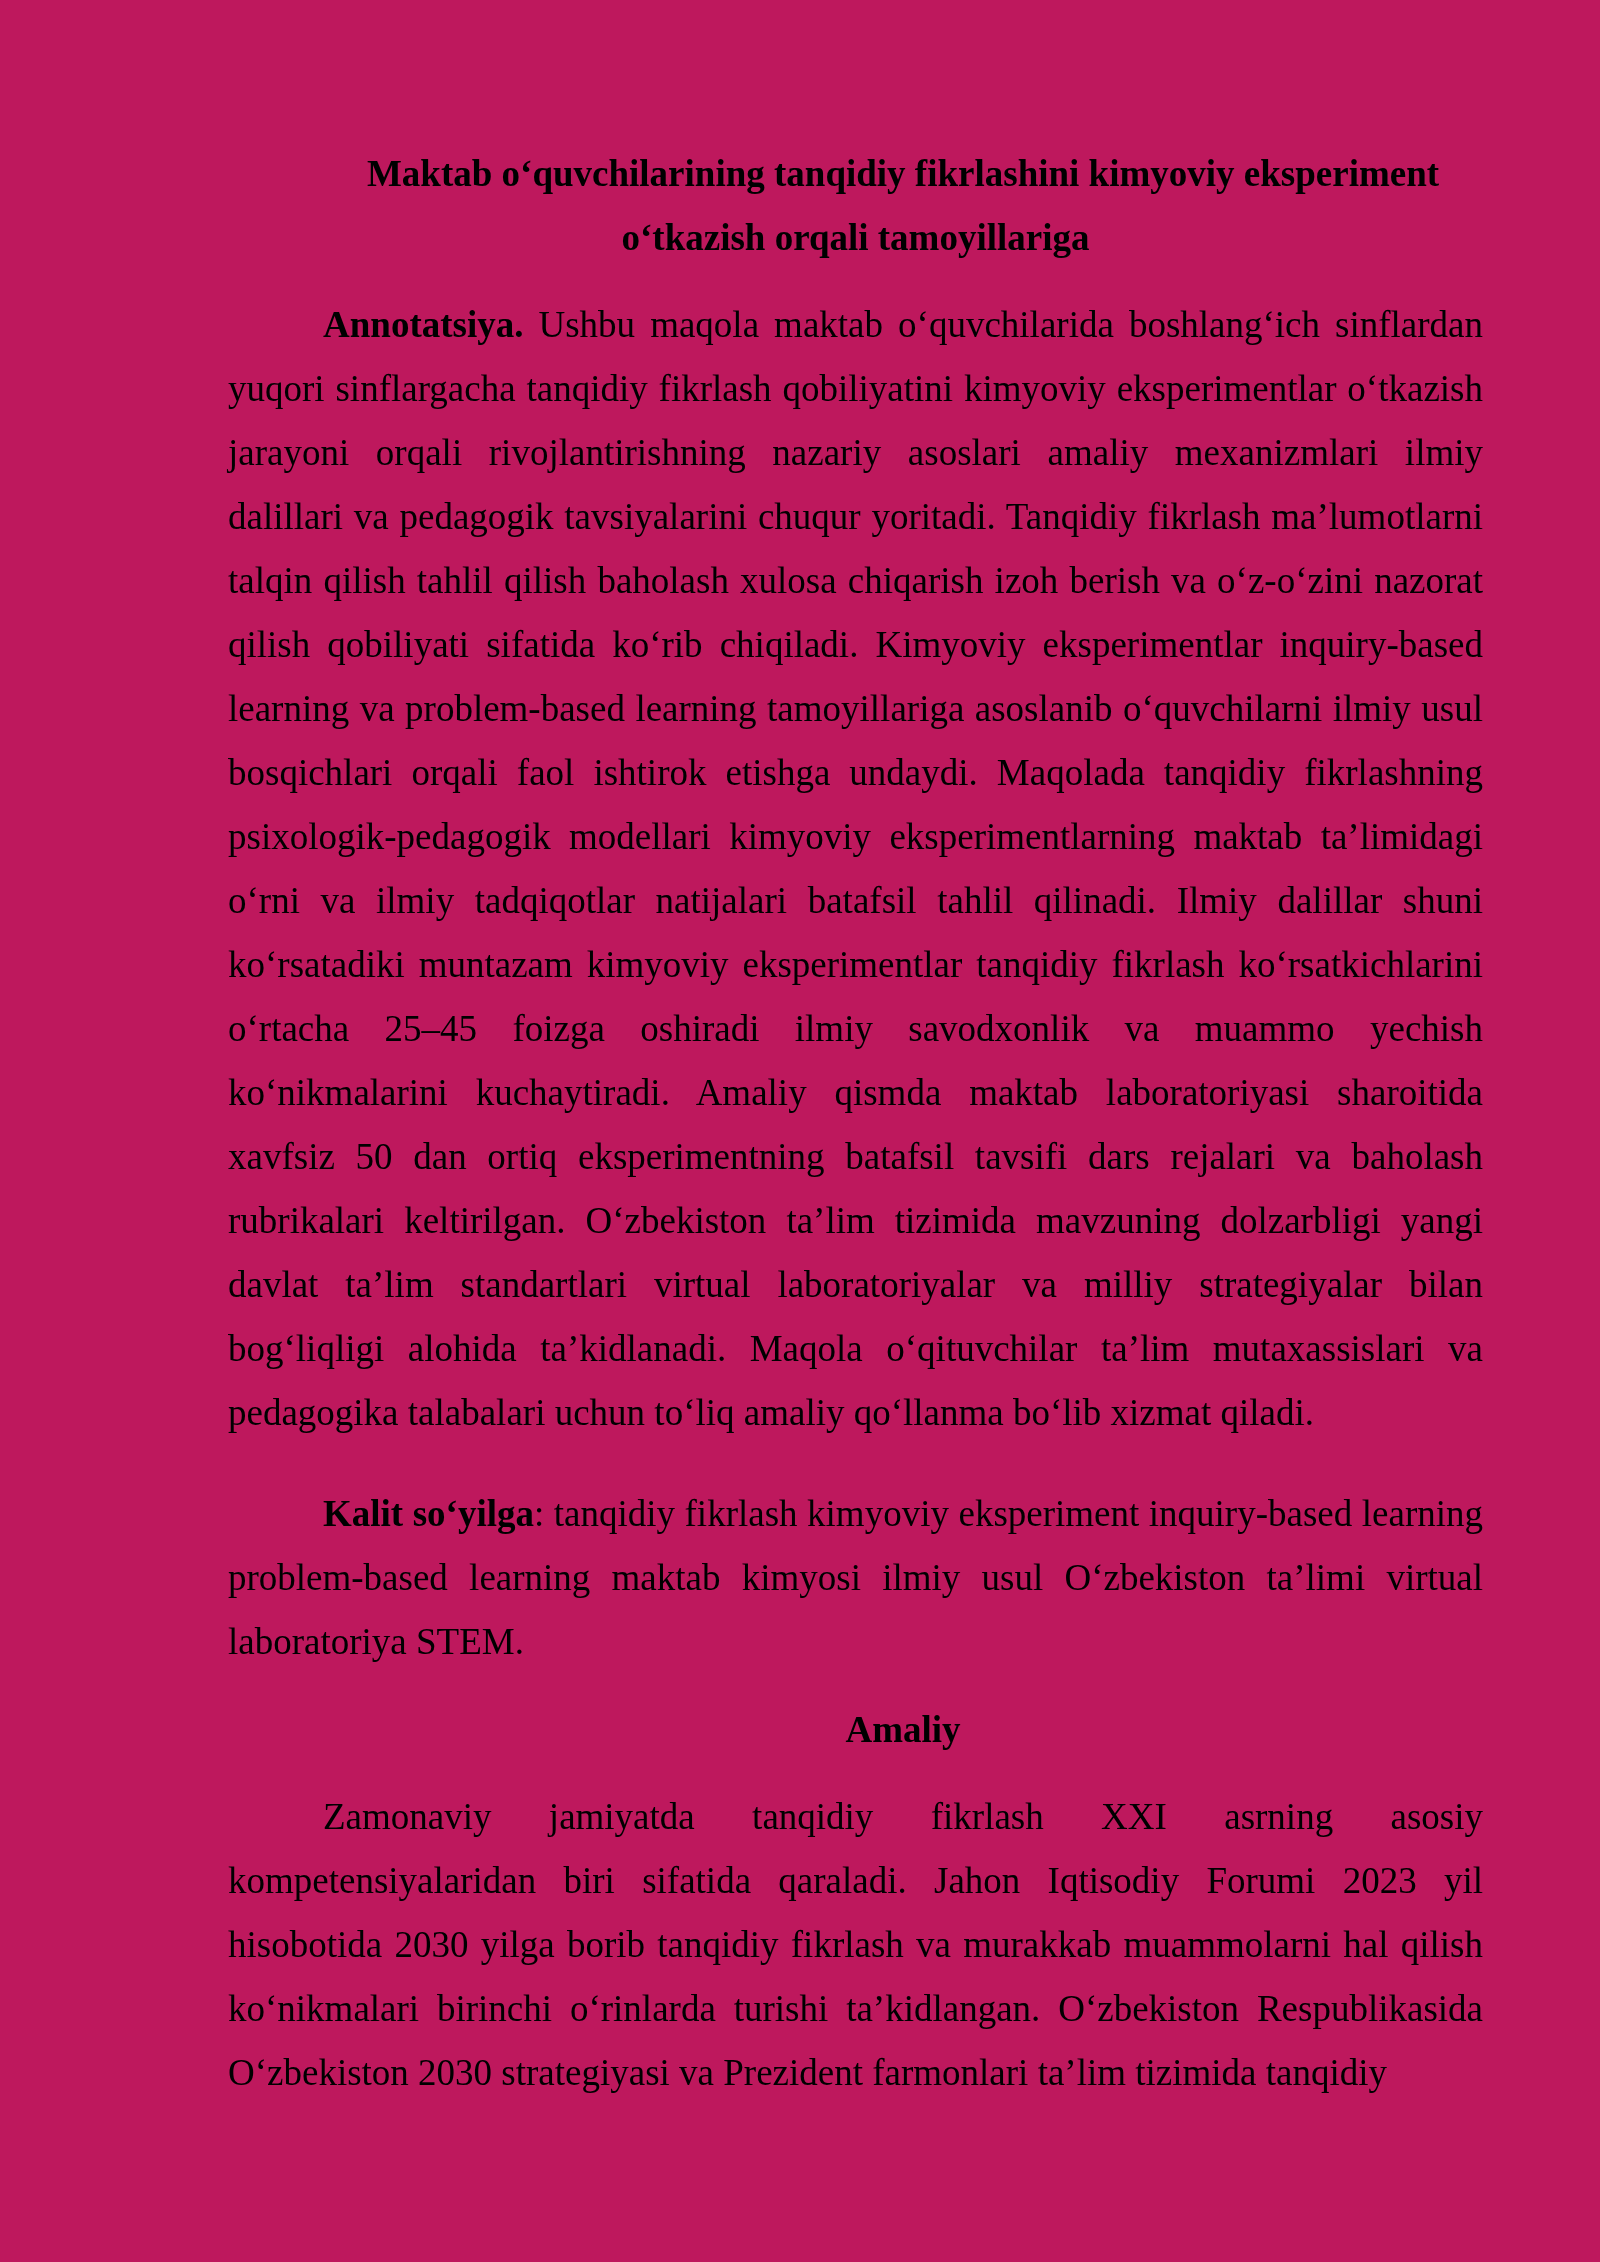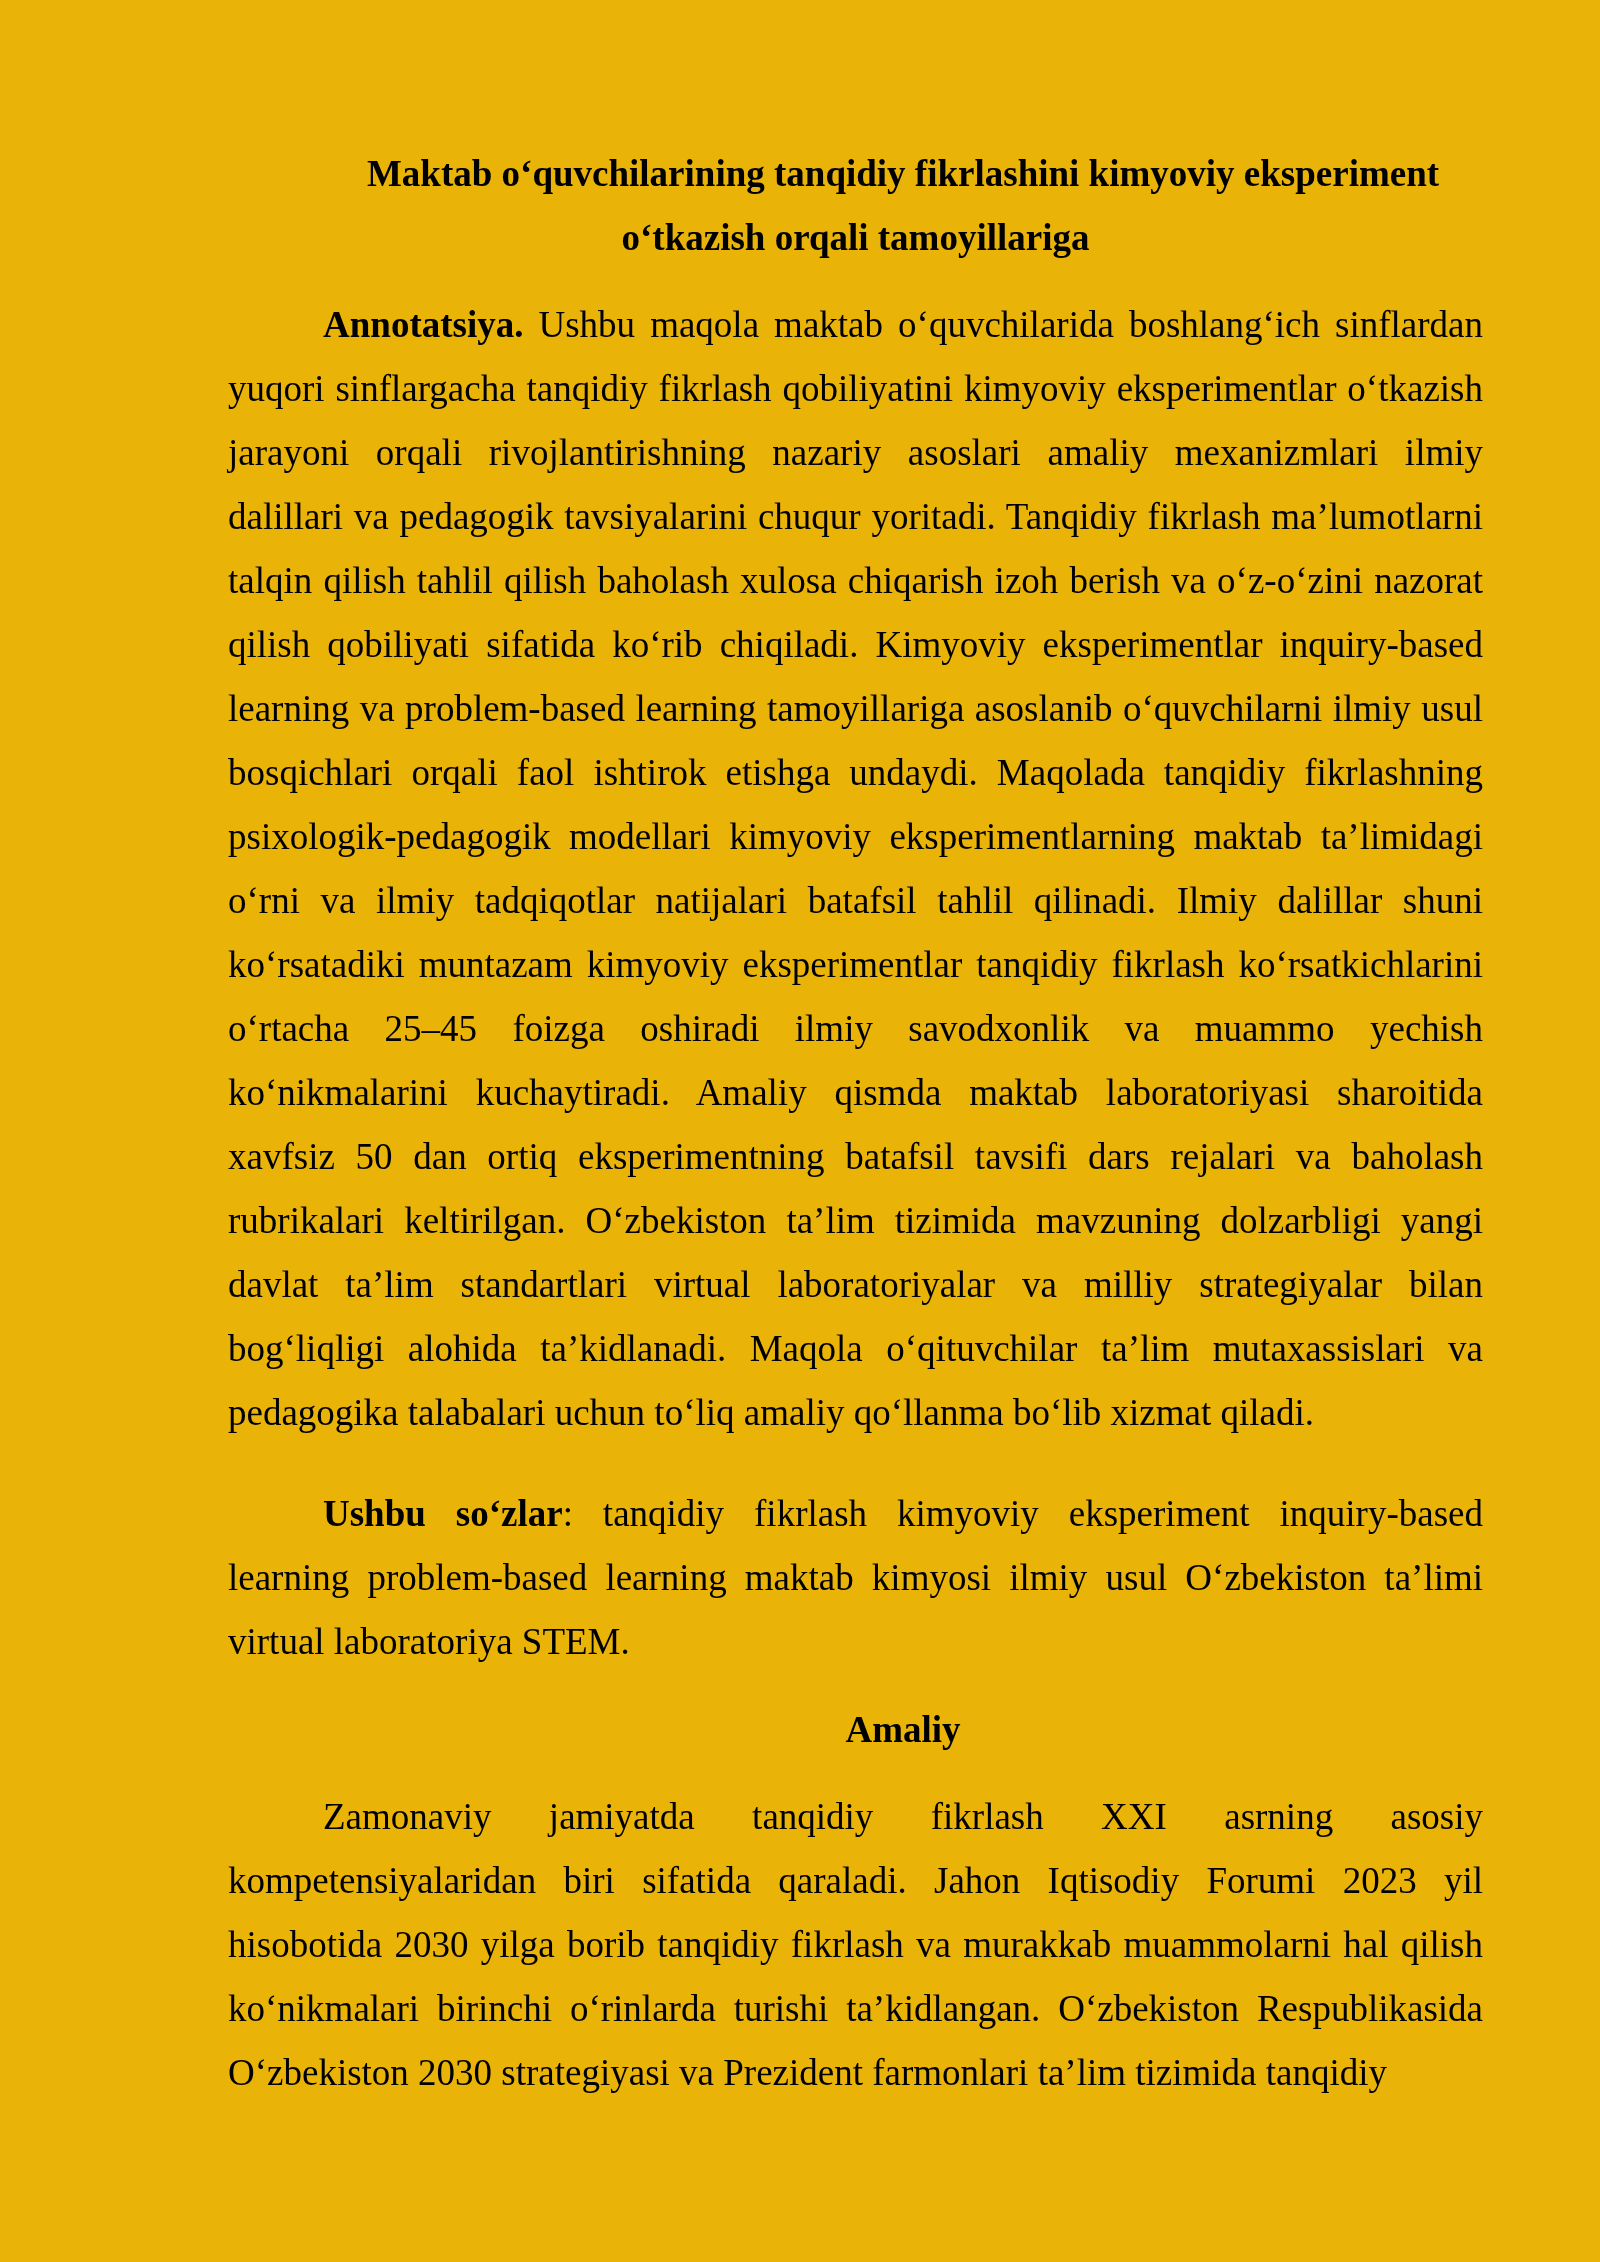--- a/index.html
+++ b/index.html
@@ -4,21 +4,21 @@
 <style>
   html, body {
     margin: 0;
     padding: 0;
     background: #ffffff;
   }
   .page {
     position: relative;
     width: 1600px;
     height: 2262px;
-    background: #eab308;
+    background: #be185d;
     color: #000000;
     font-family: "Liberation Serif", "DejaVu Serif", serif;
     font-size: 37px;
     line-height: 64px;
     box-sizing: border-box;
     padding: 142px 117px 0 228px;
     overflow: hidden;
   }
   p {
     margin: 0;
@@ -53,19 +53,19 @@
 </style>
 </head>
 <body>
 
 <div class="page">
 
   <p class="title"><span>Maktab o‘quvchilarining tanqidiy fikrlashini kimyoviy eksperiment</span><br><span>o‘tkazish orqali tamoyillariga</span></p>
 
   <p class="para abstract"><span class="bold-lead">Annotatsiya.</span><span> Ushbu maqola maktab o‘quvchilarida boshlang‘ich sinflardan yuqori sinflargacha tanqidiy fikrlash qobiliyatini kimyoviy eksperimentlar o‘tkazish jarayoni orqali rivojlantirishning nazariy asoslari amaliy mexanizmlari ilmiy dalillari va pedagogik tavsiyalarini chuqur yoritadi. Tanqidiy fikrlash ma’lumotlarni talqin qilish tahlil qilish baholash xulosa chiqarish izoh berish va o‘z-o‘zini nazorat qilish qobiliyati sifatida ko‘rib chiqiladi. Kimyoviy eksperimentlar inquiry-based learning va problem-based learning tamoyillariga asoslanib o‘quvchilarni ilmiy usul bosqichlari orqali faol ishtirok etishga undaydi. Maqolada tanqidiy fikrlashning psixologik-pedagogik modellari kimyoviy eksperimentlarning maktab ta’limidagi o‘rni va ilmiy tadqiqotlar natijalari batafsil tahlil qilinadi. Ilmiy dalillar shuni ko‘rsatadiki muntazam kimyoviy eksperimentlar tanqidiy fikrlash ko‘rsatkichlarini o‘rtacha 25–45 foizga oshiradi ilmiy savodxonlik va muammo yechish ko‘nikmalarini kuchaytiradi. Amaliy qismda maktab laboratoriyasi sharoitida xavfsiz 50 dan ortiq eksperimentning batafsil tavsifi dars rejalari va baholash rubrikalari keltirilgan. O‘zbekiston ta’lim tizimida mavzuning dolzarbligi yangi davlat ta’lim standartlari virtual laboratoriyalar va milliy strategiyalar bilan bog‘liqligi alohida ta’kidlanadi. Maqola o‘qituvchilar ta’lim mutaxassislari va pedagogika talabalari uchun to‘liq amaliy qo‘llanma bo‘lib xizmat qiladi.</span></p>
 
-  <p class="para keywords"><span class="bold-lead">Ushbu so‘zlar</span><span>: tanqidiy fikrlash kimyoviy eksperiment inquiry-based learning problem-based learning maktab kimyosi ilmiy usul O‘zbekiston ta’limi virtual laboratoriya STEM.</span></p>
+  <p class="para keywords"><span class="bold-lead">Kalit so‘yilga</span><span>: tanqidiy fikrlash kimyoviy eksperiment inquiry-based learning problem-based learning maktab kimyosi ilmiy usul O‘zbekiston ta’limi virtual laboratoriya STEM.</span></p>
 
   <p class="section-heading">Amaliy</p>
 
   <p class="para intro">Zamonaviy jamiyatda tanqidiy fikrlash XXI asrning asosiy kompetensiyalaridan biri sifatida qaraladi. Jahon Iqtisodiy Forumi 2023 yil hisobotida 2030 yilga borib tanqidiy fikrlash va murakkab muammolarni hal qilish ko‘nikmalari birinchi o‘rinlarda turishi ta’kidlangan. O‘zbekiston Respublikasida O‘zbekiston 2030 strategiyasi va Prezident farmonlari ta’lim tizimida tanqidiy</p>
 
 </div>
 
 </body></html>

